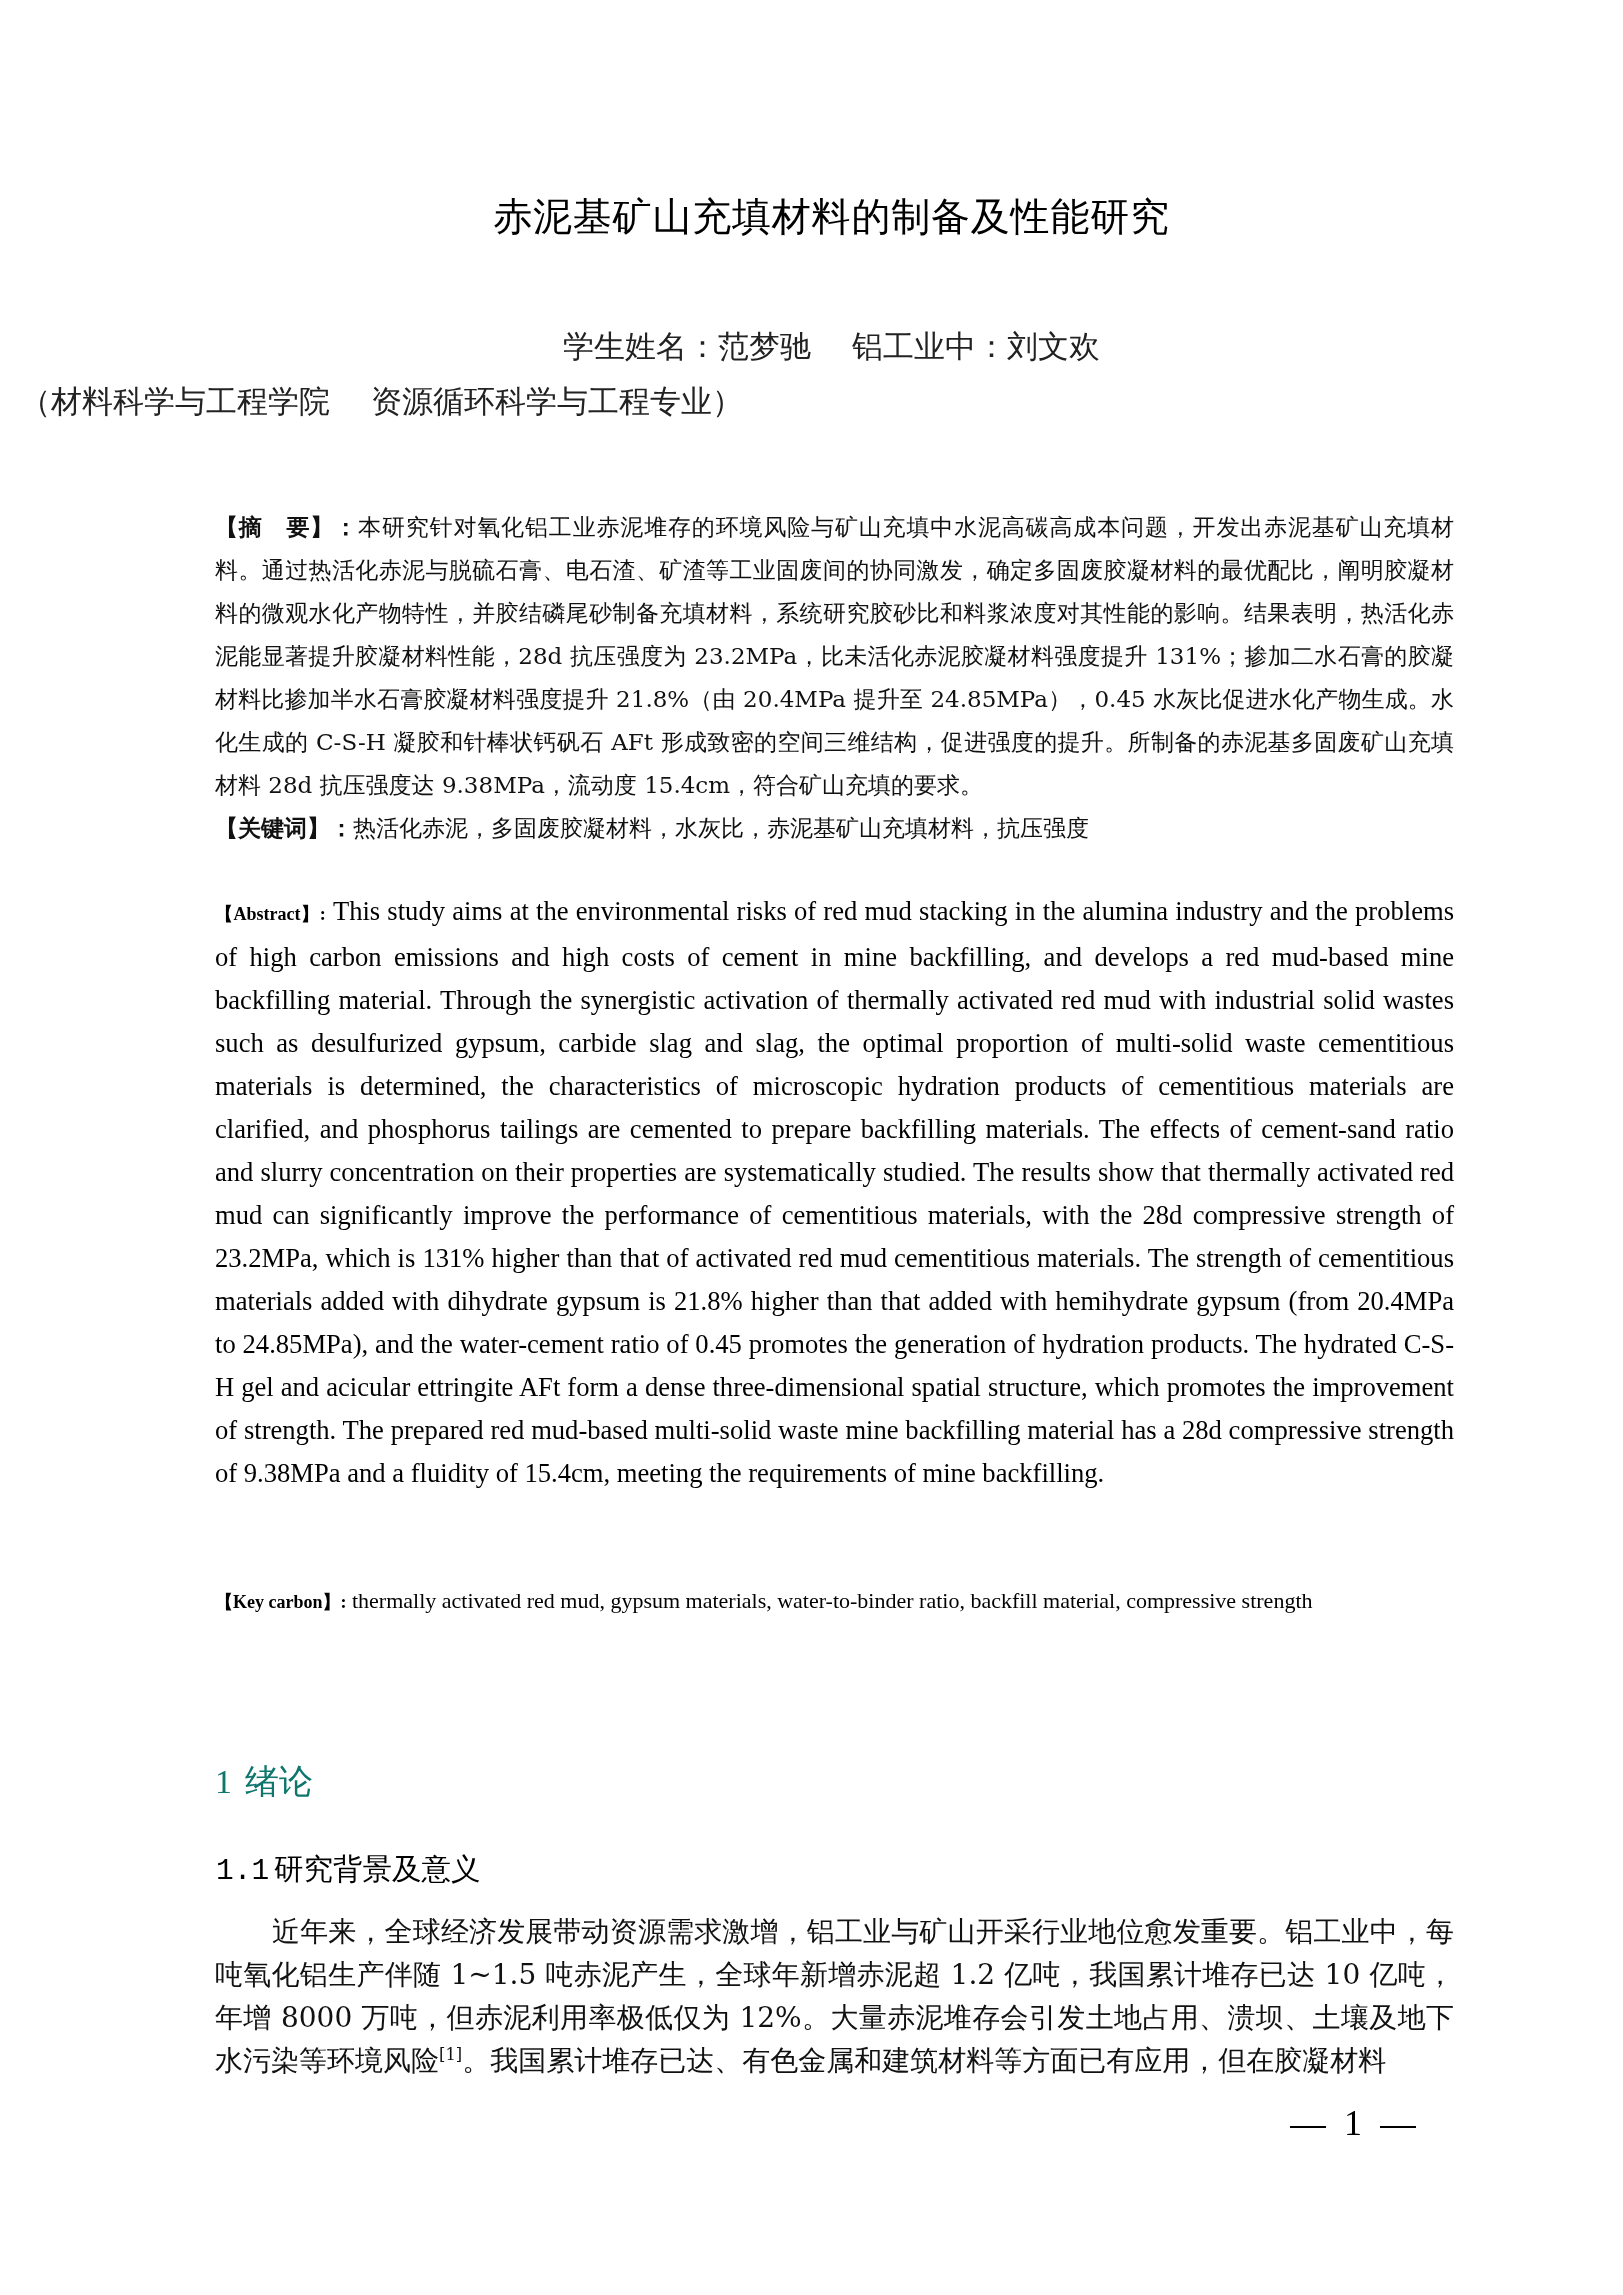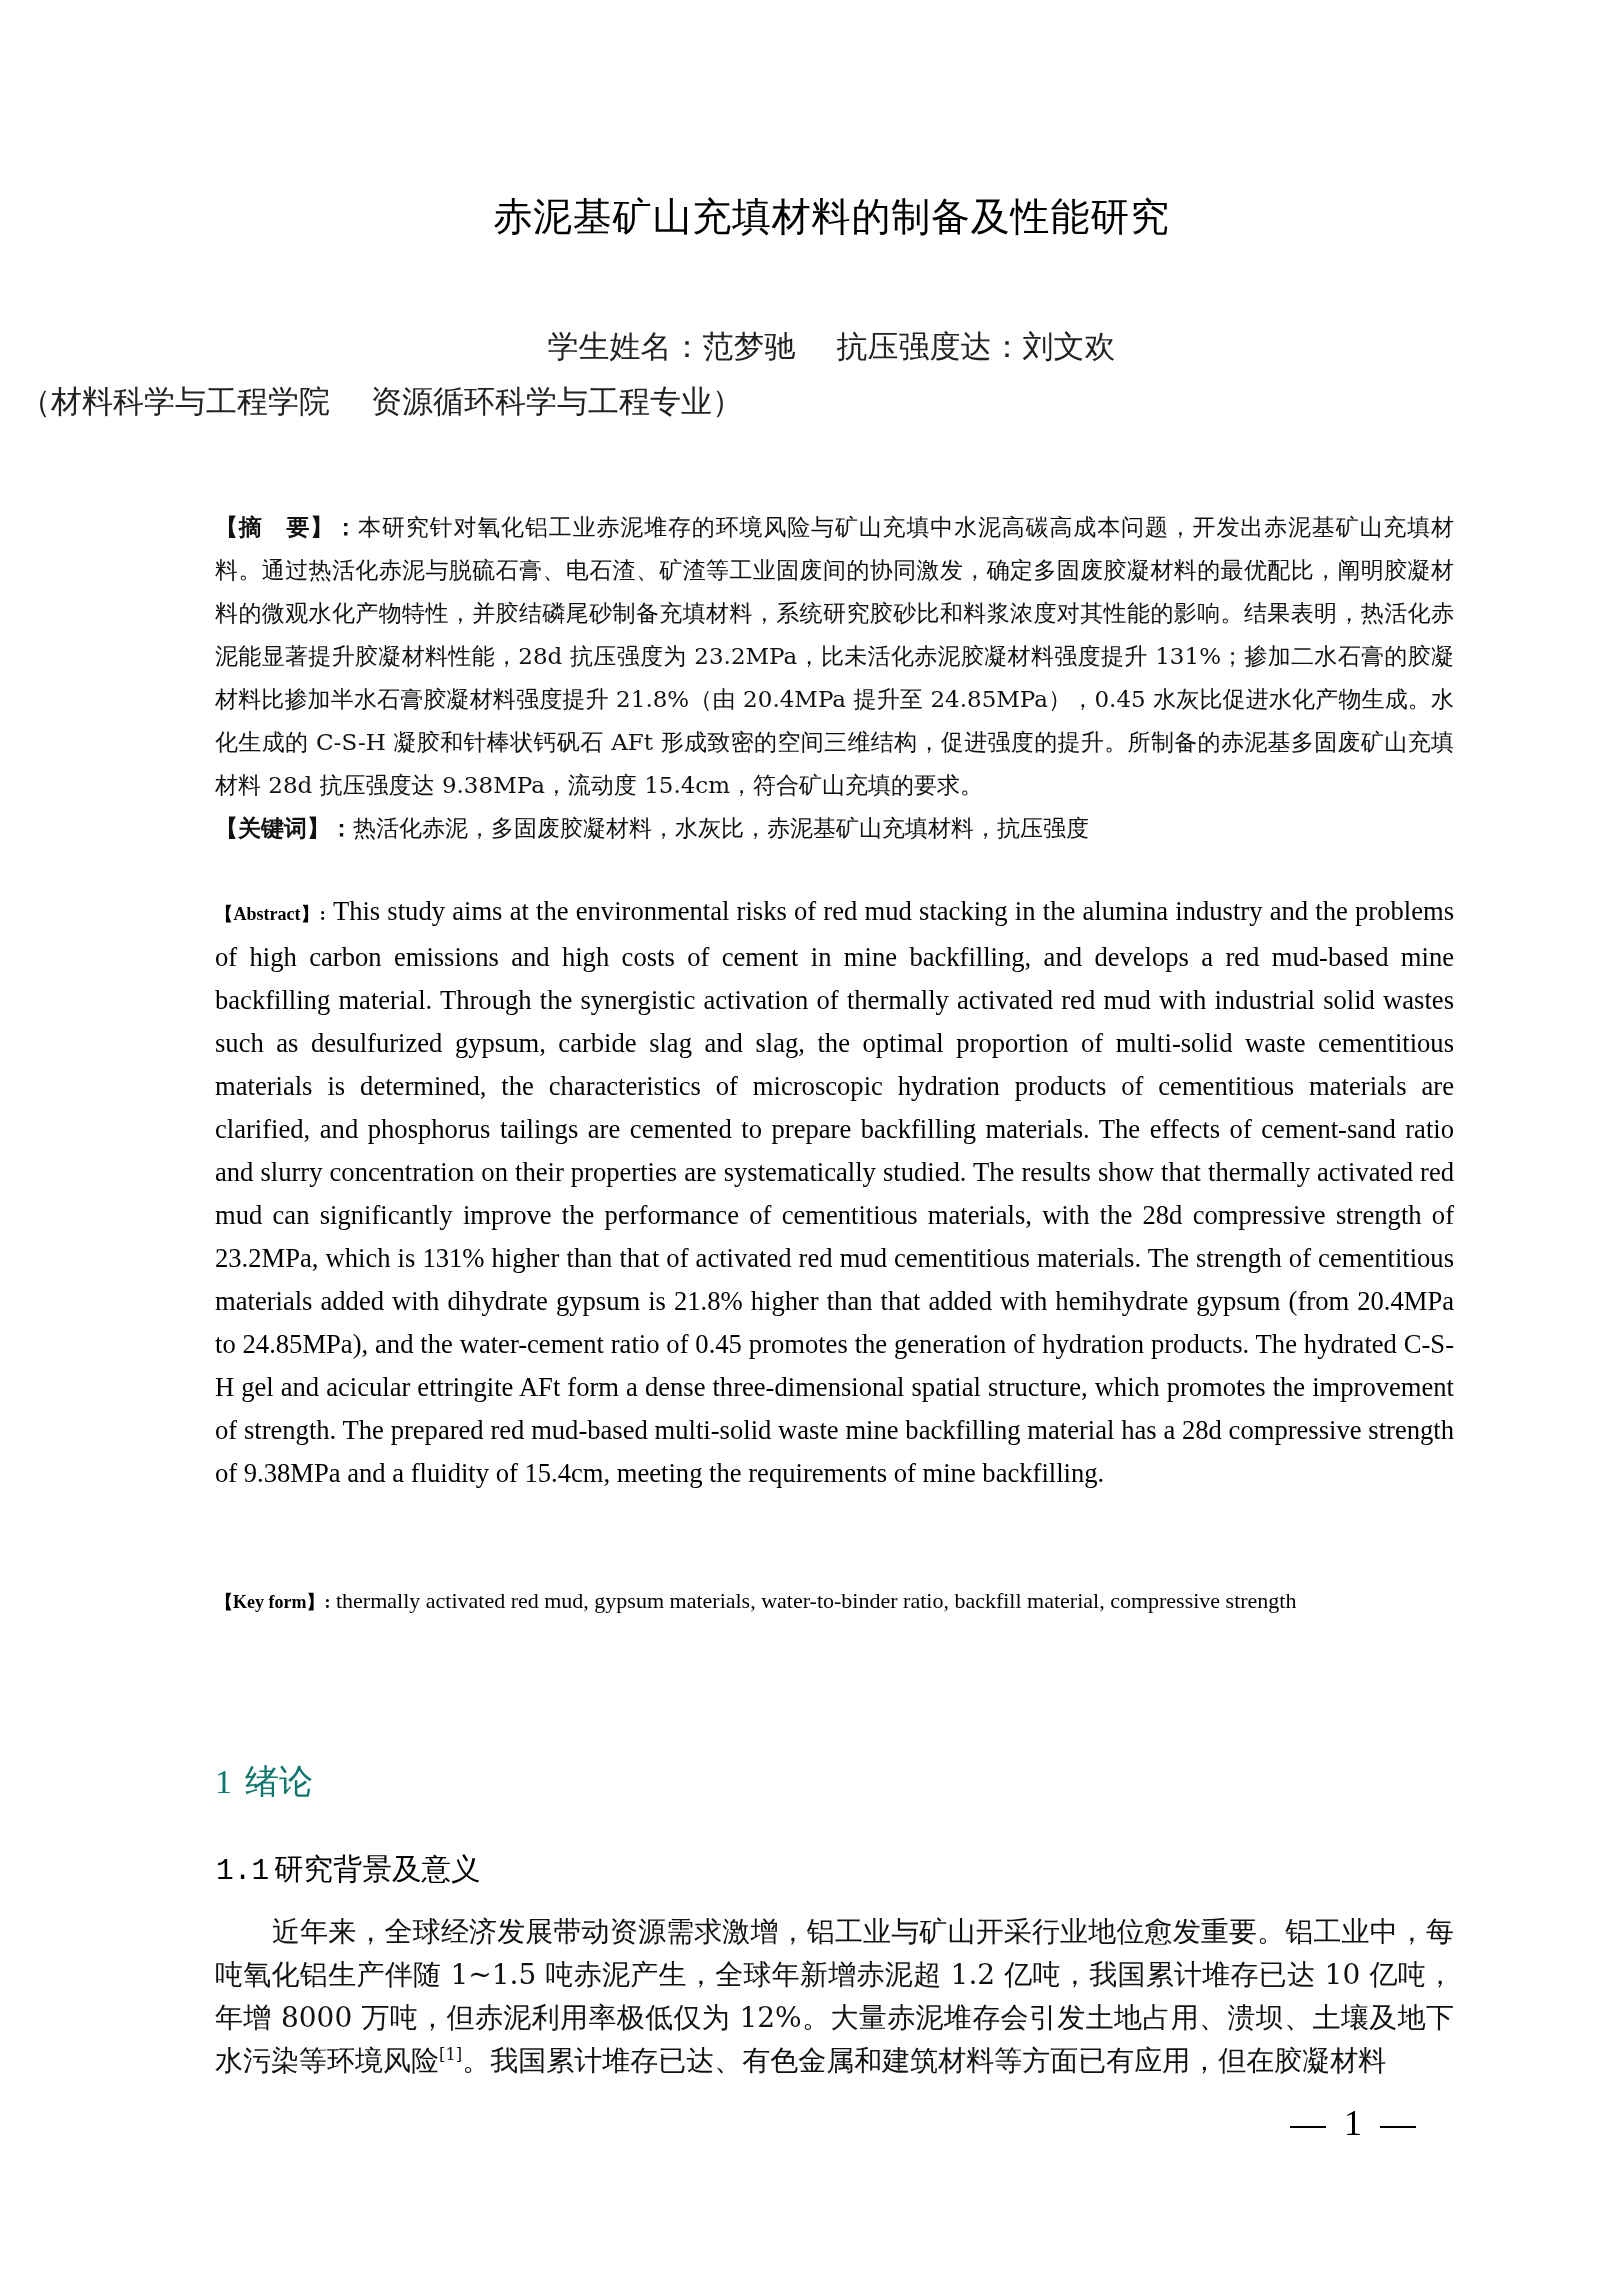--- a/index.html
+++ b/index.html
@@ -54,41 +54,41 @@
     left: 1252px; top: 2102px; font-family: "Liberation Serif", serif; font-size: 36px; color: #000;
   }
   .page-num .dash { display: inline-block; width: 36px; height: 1.6px; background: #000; vertical-align: middle; margin: 0 18px; }
 </style>
 </head>
 <body>
 
 <div class="abs title">赤泥基矿山充填材料的制备及性能研究</div>
 
 <div class="abs authors">
-  <span>学生姓名：范梦驰</span><span class="gap"></span><span>抗压强度达：刘文欢</span>
+  <span>学生姓名：范梦驰</span><span class="gap"></span><span>铝工业中：刘文欢</span>
 </div>
 
 <div class="abs dept">
   <span>（材料科学与工程学院</span><span class="gap"></span><span>资源循环科学与工程专业）</span>
 </div>
 
 <div class="abs block cn-abstract">
   <span class="label-bold">【摘　要】：</span><span>本研究针对氧化铝工业赤泥堆存的环境风险与矿山充填中水泥高碳高成本问题，开发出赤泥基矿山充填材料。通过热活化赤泥与脱硫石膏、电石渣、矿渣等工业固废间的协同激发，确定多固废胶凝材料的最优配比，阐明胶凝材料的微观水化产物特性，并胶结磷尾砂制备充填材料，系统研究胶砂比和料浆浓度对其性能的影响。结果表明，热活化赤泥能显著提升胶凝材料性能，28d 抗压强度为 23.2MPa，比未活化赤泥胶凝材料强度提升 131%；掺加二水石膏的胶凝材料比掺加半水石膏胶凝材料强度提升 21.8%（由 20.4MPa 提升至 24.85MPa），0.45 水灰比促进水化产物生成。水化生成的 C-S-H 凝胶和针棒状钙矾石 AFt 形成致密的空间三维结构，促进强度的提升。所制备的赤泥基多固废矿山充填材料 28d 抗压强度达 9.38MPa，流动度 15.4cm，符合矿山充填的要求。</span>
 </div>
 
 <div class="abs block cn-keywords">
   <span class="label-bold">【关键词】：</span><span>热活化赤泥，多固废胶凝材料，水灰比，赤泥基矿山充填材料，抗压强度</span>
 </div>
 
 <div class="abs block en-abstract">
   <span class="label-bold">【Abstract】:</span><span> This study aims at the environmental risks of red mud stacking in the alumina industry and the problems of high carbon emissions and high costs of cement in mine backfilling, and develops a red mud-based mine backfilling material. Through the synergistic activation of thermally activated red mud with industrial solid wastes such as desulfurized gypsum, carbide slag and slag, the optimal proportion of multi-solid waste cementitious materials is determined, the characteristics of microscopic hydration products of cementitious materials are clarified, and phosphorus tailings are cemented to prepare backfilling materials. The effects of cement-sand ratio and slurry concentration on their properties are systematically studied. The results show that thermally activated red mud can significantly improve the performance of cementitious materials, with the 28d compressive strength of 23.2MPa, which is 131% higher than that of activated red mud cementitious materials. The strength of cementitious materials added with dihydrate gypsum is 21.8% higher than that added with hemihydrate gypsum (from 20.4MPa to 24.85MPa), and the water-cement ratio of 0.45 promotes the generation of hydration products. The hydrated C-S-H gel and acicular ettringite AFt form a dense three-dimensional spatial structure, which promotes the improvement of strength. The prepared red mud-based multi-solid waste mine backfilling material has a 28d compressive strength of 9.38MPa and a fluidity of 15.4cm, meeting the requirements of mine backfilling.</span>
 </div>
 
 <div class="abs block en-keywords">
-  <span class="label-bold">【Key form】:</span><span> thermally activated red mud, gypsum materials, water-to-binder ratio, backfill material, compressive strength</span>
+  <span class="label-bold">【Key carbon】:</span><span> thermally activated red mud, gypsum materials, water-to-binder ratio, backfill material, compressive strength</span>
 </div>
 
 <div class="abs h1">
   <span class="num">1</span><span>绪论</span>
 </div>
 
 <div class="abs h2">
   <span class="num">1.1</span><span>研究背景及意义</span>
 </div>
 

